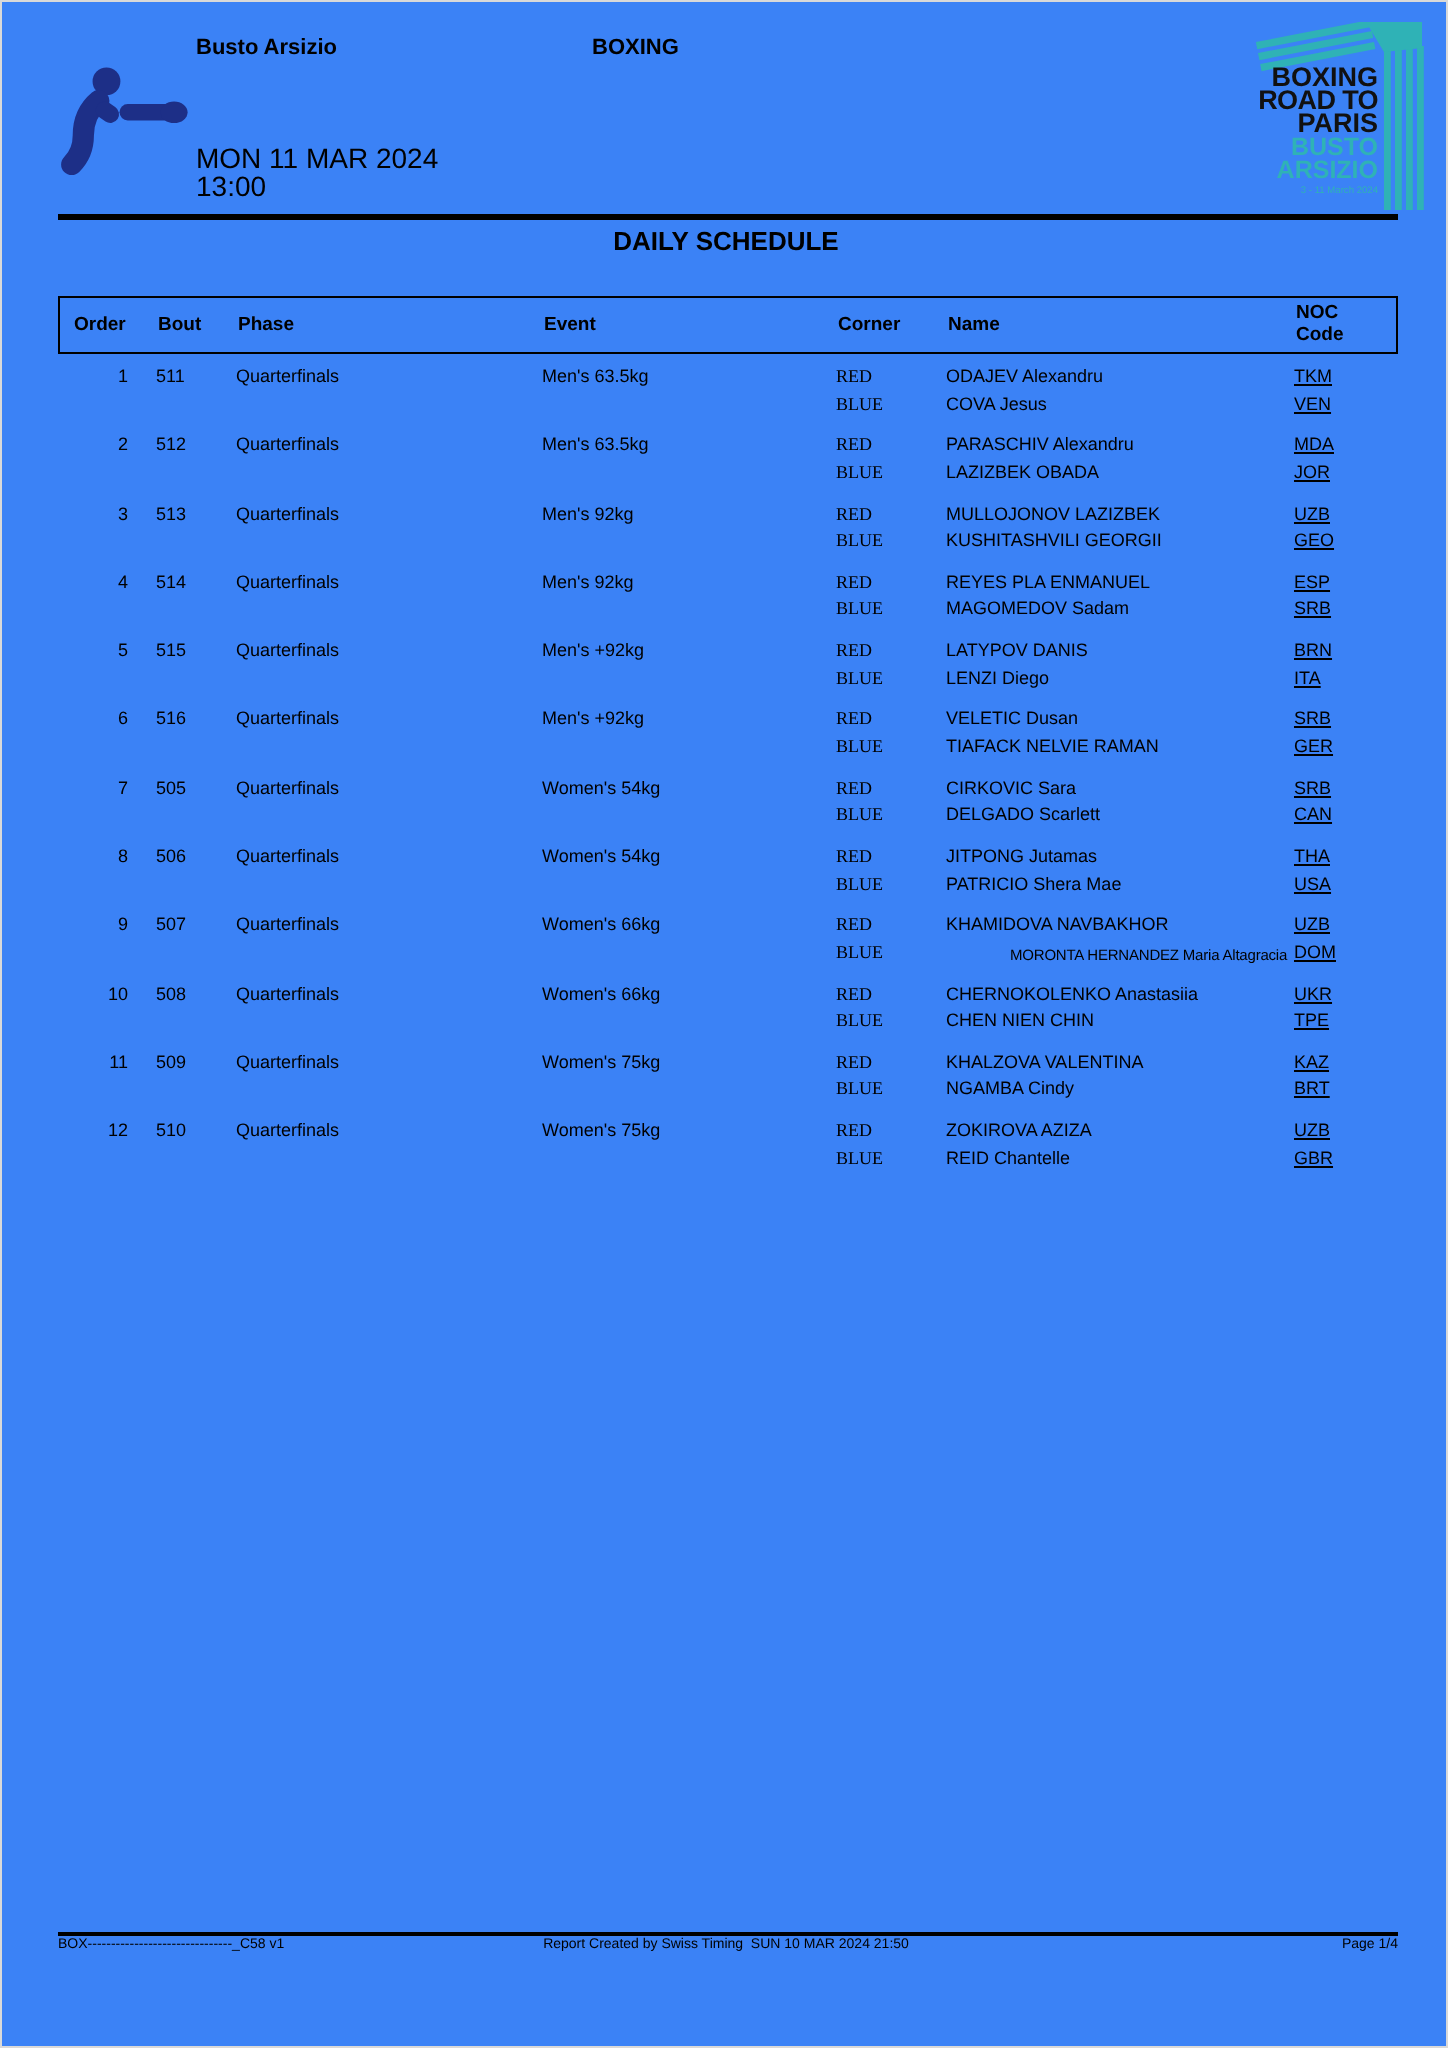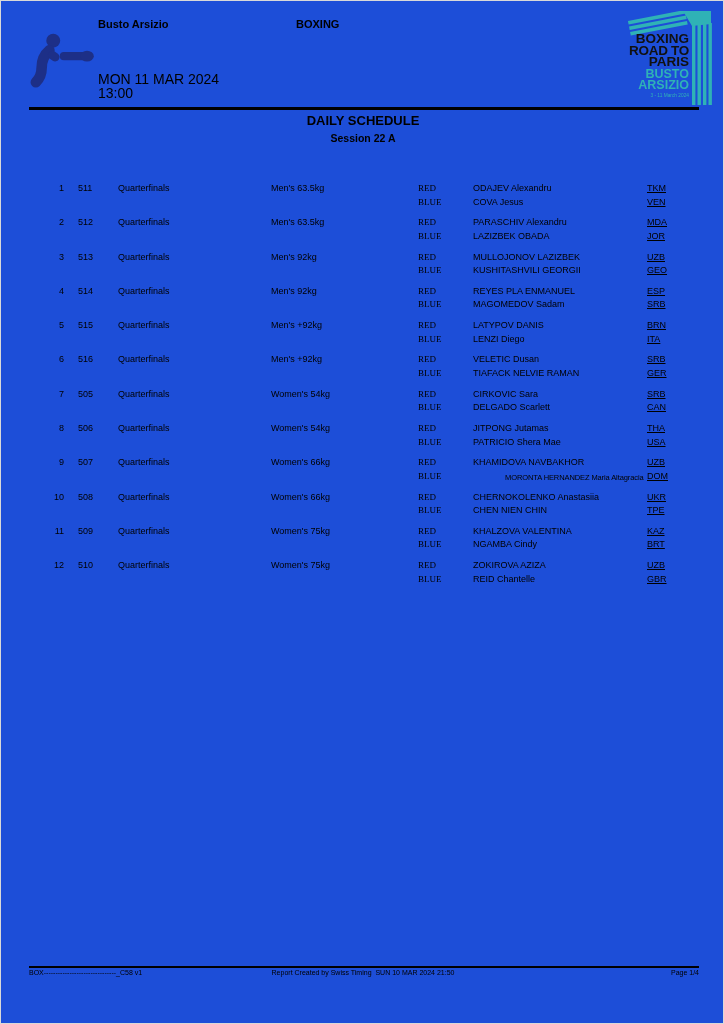--- a/index.html
+++ b/index.html
@@ -1,19 +1,19 @@
 <!DOCTYPE html>
 <html><head>
 <meta charset="utf-8">
 <style>
   * { margin:0; padding:0; box-sizing:border-box; }
   html,body { background:#fff; }
   body { font-family:"Liberation Sans", sans-serif; color:#000; }
   .page {
-    position:relative; width:724px; height:1024px; background:#1d4ed8;
+    position:relative; width:724px; height:1024px; background:#3b82f6;
     border:1px solid #d9d9d9; overflow:hidden;
   }
   
   .venue { position:absolute; left:97px; top:17px; font-size:11px; font-weight:bold; }
   .sport { position:absolute; left:295px; top:17px; font-size:11px; font-weight:bold; }
   .pictogram { position:absolute; left:22px; top:31px; width:74px; height:56px; }
   .datetime { position:absolute; left:97px; top:72px; font-size:14px; line-height:13.5px; }
   .logo { position:absolute; left:612px; top:10px; width:100px; height:96px; }
   .rule-top { position:absolute; left:28px; top:106px; width:670px; height:2.5px; background:#000; }
   
@@ -101,22 +101,33 @@
         <text x="76" y="66.5" font-size="12.5" fill="#2fb2b6">BUSTO</text>
         <text x="76" y="78" font-size="12.5" fill="#2fb2b6">ARSIZIO</text>
         <text x="76" y="85.5" font-size="4.8" font-weight="normal" fill="#2fb2b6">3 - 11 March 2024</text>
       </g>
     </svg>
   </div>
 
   <div class="rule-top"></div>
 
   <div class="title">DAILY SCHEDULE</div>
-  <div class="subtitle">Session 22 A</div>
-
+
+  <div class="thead">
+    <div>Order</div>
+    <div>Bout</div>
+    <div>Phase</div>
+    <div>Event</div>
+    <div>Corner</div>
+    <div>Name</div>
+    <div class="noc2">
+      <div>NOC</div>
+      <div>Code</div>
+    </div>
+  </div>
 
   <div class="tbody">
       <div class="trow">
         <div class="c order">1</div>
         <div class="c bout">511</div>
         <div class="c phase">Quarterfinals</div>
         <div class="c event">Men's 63.5kg</div>
         <div class="c corner r1">RED</div>
         <div class="c name r1">ODAJEV Alexandru</div>
         <div class="c noc r1">TKM</div>

